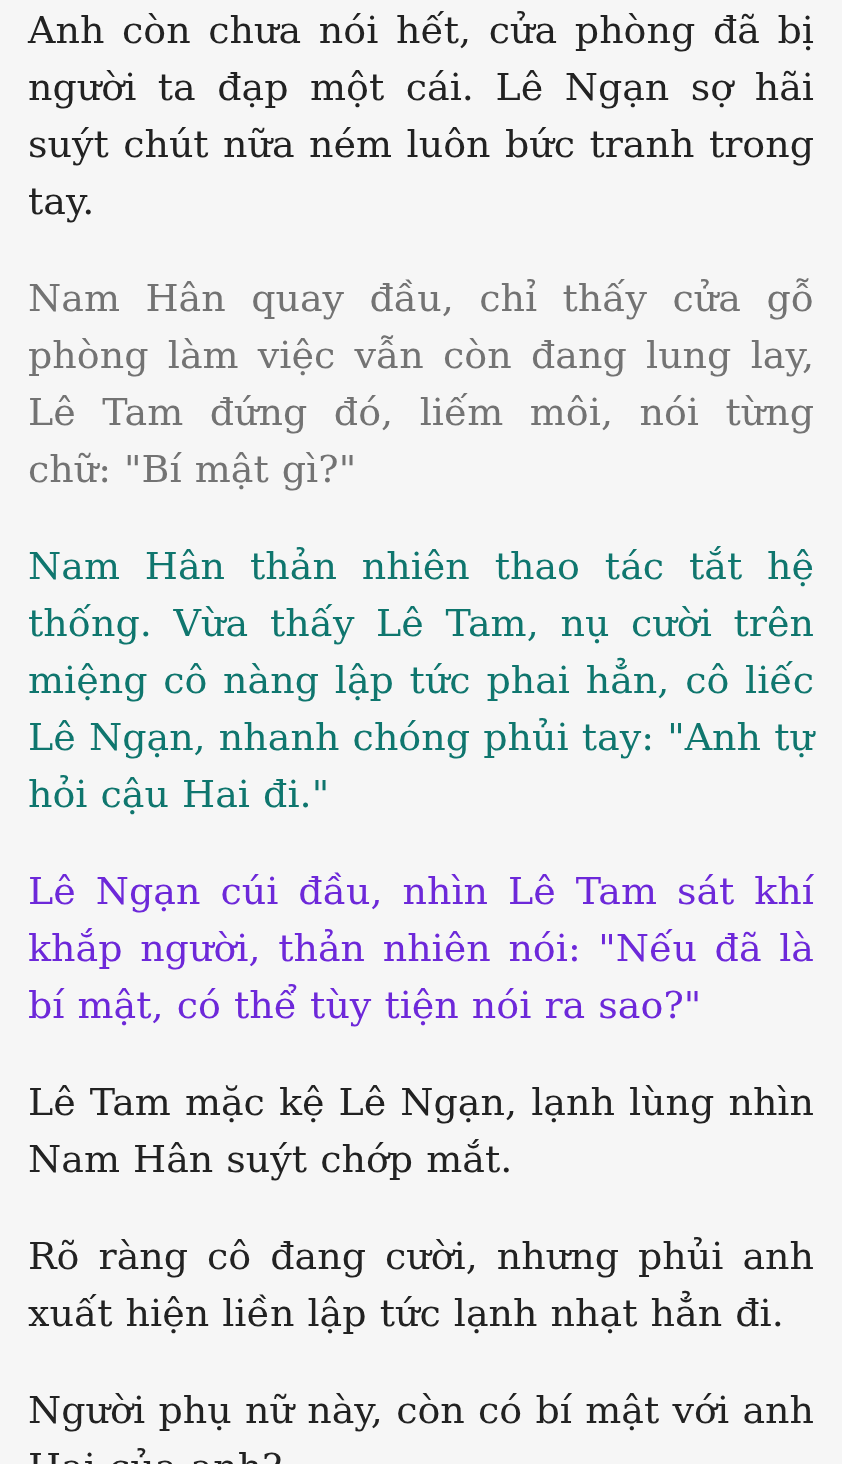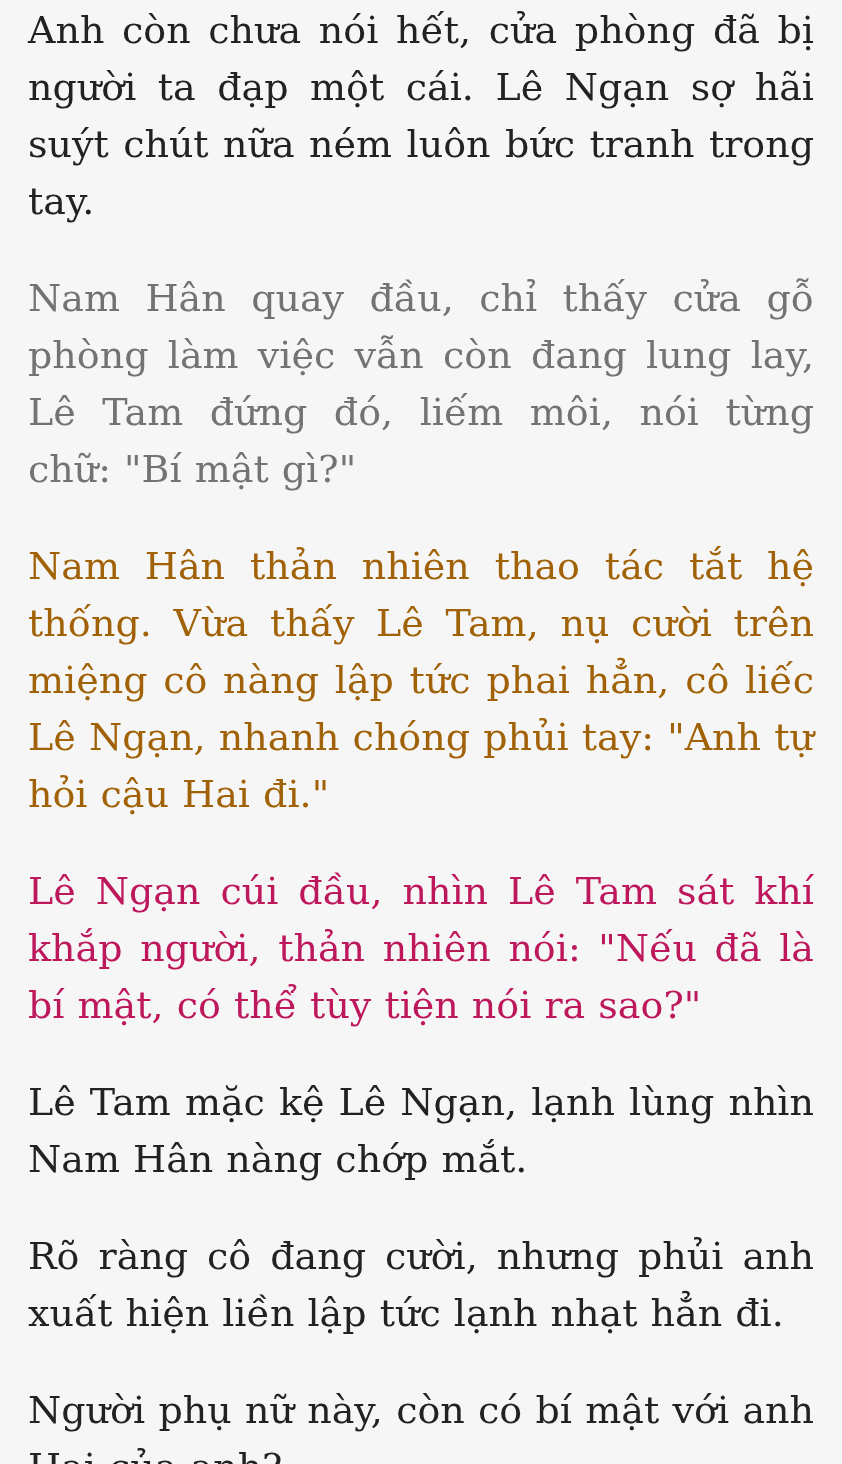--- a/index.html
+++ b/index.html
@@ -30,18 +30,18 @@
   .reader-page p:last-child {
     margin-bottom: 0;
   }
 </style>
 </head>
 <body style="background: rgb(246, 246, 246);">
 
 <main class="reader-page">
   <p style="color: rgb(34, 34, 34);">Anh còn chưa nói hết, cửa phòng đã bị người ta đạp một cái. Lê Ngạn sợ hãi suýt chút nữa ném luôn bức tranh trong tay.</p>
   <p style="color: #737373;">Nam Hân quay đầu, chỉ thấy cửa gỗ phòng làm việc vẫn còn đang lung lay, Lê Tam đứng đó, liếm môi, nói từng chữ: "Bí mật gì?"</p>
-  <p style="color: #a16207;">Nam Hân thản nhiên thao tác tắt hệ thống. Vừa thấy Lê Tam, nụ cười trên miệng cô nàng lập tức phai hẳn, cô liếc Lê Ngạn, nhanh chóng phủi tay: "Anh tự hỏi cậu Hai đi."</p>
-  <p style="color: #be185d;">Lê Ngạn cúi đầu, nhìn Lê Tam sát khí khắp người, thản nhiên nói: "Nếu đã là bí mật, có thể tùy tiện nói ra sao?"</p>
-  <p style="color: rgb(34, 34, 34);">Lê Tam mặc kệ Lê Ngạn, lạnh lùng nhìn Nam Hân nàng chớp mắt.</p>
+  <p style="color: #0f766e;">Nam Hân thản nhiên thao tác tắt hệ thống. Vừa thấy Lê Tam, nụ cười trên miệng cô nàng lập tức phai hẳn, cô liếc Lê Ngạn, nhanh chóng phủi tay: "Anh tự hỏi cậu Hai đi."</p>
+  <p style="color: #6d28d9;">Lê Ngạn cúi đầu, nhìn Lê Tam sát khí khắp người, thản nhiên nói: "Nếu đã là bí mật, có thể tùy tiện nói ra sao?"</p>
+  <p style="color: rgb(34, 34, 34);">Lê Tam mặc kệ Lê Ngạn, lạnh lùng nhìn Nam Hân suýt chớp mắt.</p>
   <p style="color: rgb(34, 34, 34);">Rõ ràng cô đang cười, nhưng phủi anh xuất hiện liền lập tức lạnh nhạt hẳn đi.</p>
   <p style="color: rgb(34, 34, 34);">Người phụ nữ này, còn có bí mật với anh Hai của anh?</p>
 </main>
 
 </body></html>

